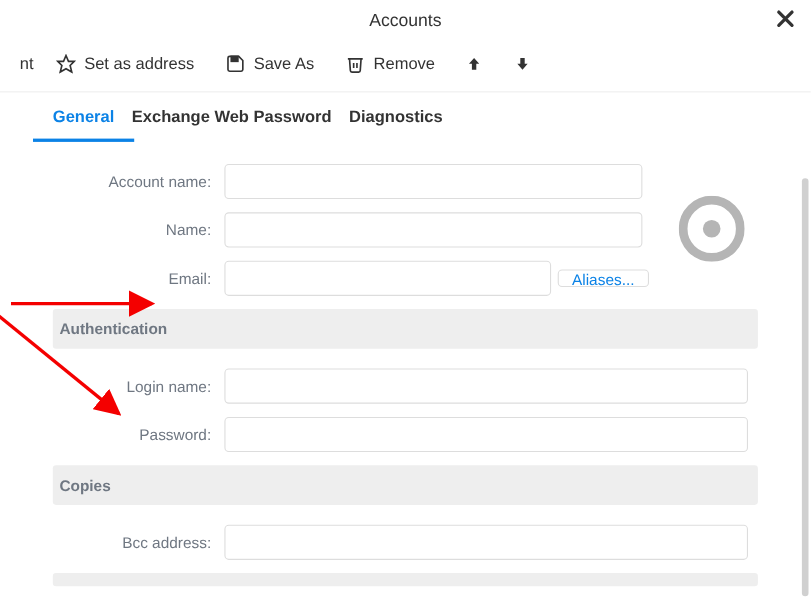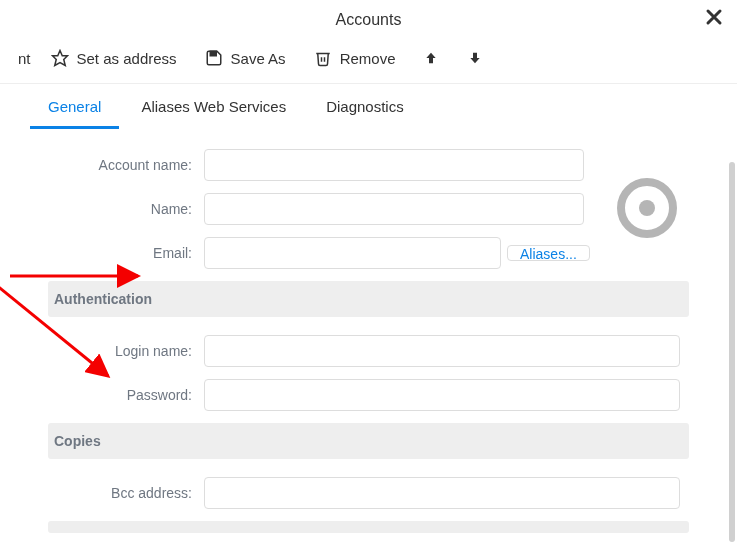--- a/index.html
+++ b/index.html
@@ -49,24 +49,25 @@
       cursor: pointer;
       font-size: 15px;
     }
     .toolbar-cut {
       font-size: 15px;
       color: #333;
       margin-right: -8px;
     }
     .tabs {
       display: flex;
-      gap: 40px;
+      gap: 16px;
       padding: 14px 48px 0 48px;
       font-size: 15px;
       position: relative;
+      font-weight: bold;
     }
     .tab {
       padding-bottom: 14px;
       cursor: pointer;
       color: #333;
       position: relative;
     }
     .tab.active {
       color: #0b82e6;
     }
@@ -197,21 +198,21 @@
 
     <div class="toolbar-item">
       <svg width="16" height="16" viewBox="0 0 24 24" fill="#333">
           <path d="M12 20l7-8h-4V4h-6v8H5z"></path>
         </svg>
     </div>
   </div>
 
   <div class="tabs">
     <div class="tab active">General</div>
-    <div class="tab">Aliases Web Services</div>
+    <div class="tab">Exchange Web Password</div>
     <div class="tab">Diagnostics</div>
   </div>
 
   <div class="form-area">
 
     <div class="form-row">
       <div class="form-label">Account name:</div>
       <input class="form-input input-w1" type="text" value="" style="">
     </div>
 

